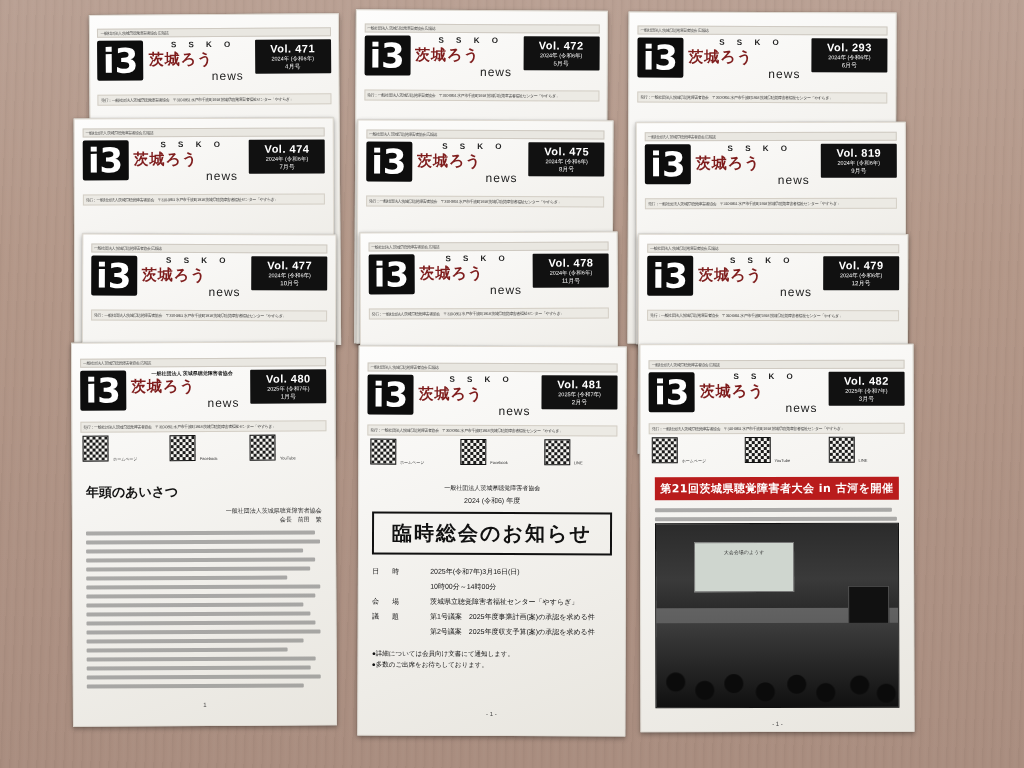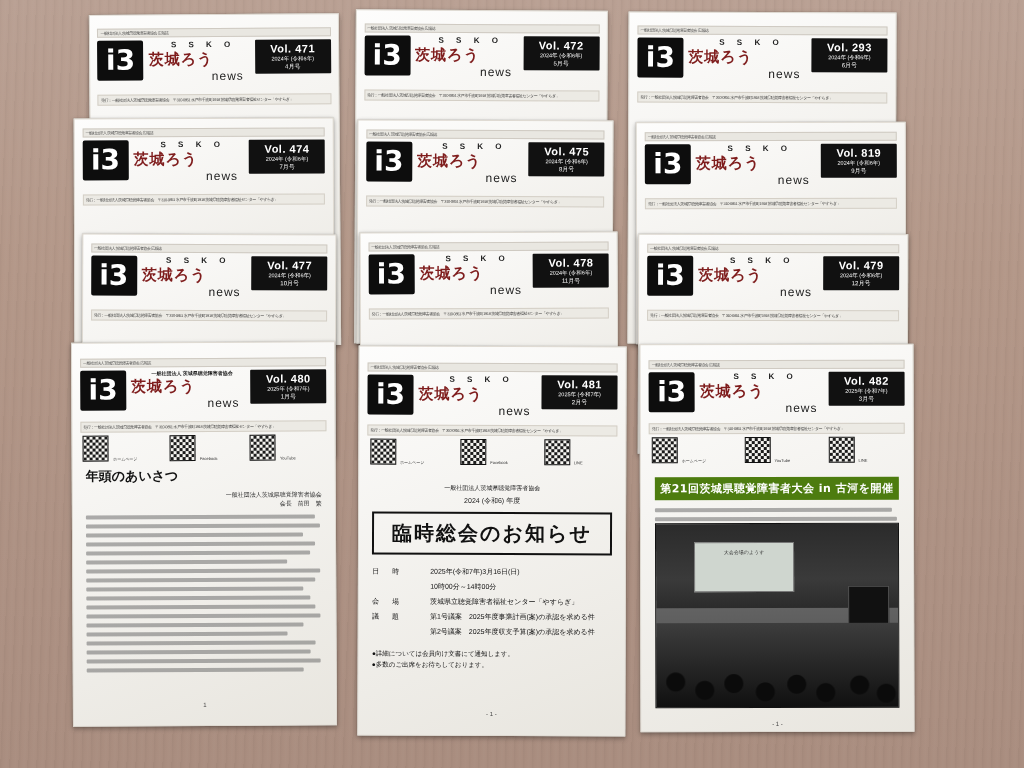--- a/index.html
+++ b/index.html
@@ -36,21 +36,21 @@
   .tinybar{
     height:7px;margin-bottom:2px;background:#e9e7e1;border:1px solid #cfcac2;
     font-size:4px;line-height:7px;color:#4a4a4a;padding:0 2px;white-space:nowrap;overflow:hidden;
     letter-spacing:-0.5px;
   }
   .headrow{display:flex;align-items:flex-start;gap:5px;margin-top:3px;}
   .logo{
     width:46px;height:40px;background:#0d0d0d;border-radius:2px;position:relative;flex:0 0 auto;
     display:flex;align-items:center;justify-content:center;
   }
-  .logo .mark{color:#fff;font-weight:bold;font-size:28px;line-height:26px;font-family:"DejaVu Sans",sans-serif;}
+  .logo .mark{color:#fff;font-weight:bold;font-size:34px;line-height:26px;font-family:"DejaVu Sans",sans-serif;}
   .titleblk{flex:1 1 auto;min-width:0;}
   .jtitle{
     font-size:15px;font-weight:bold;color:#7f1d1d;letter-spacing:1px;line-height:20px;white-space:nowrap;
     font-family:"DejaVu Sans",sans-serif;
   }
   .ssko{font-size:8px;letter-spacing:5px;color:#222;font-weight:bold;text-align:center;margin-left:8px;}
   .news{font-size:12px;color:#222;text-align:right;padding-right:6px;letter-spacing:1px;}
   .volbox{
     flex:0 0 auto;background:#111;color:#fff;padding:3px 5px;text-align:center;min-width:66px;border-radius:1px;
   }
@@ -74,21 +74,21 @@
   
   .article{position:absolute;left:5%;right:5%;top:36%;bottom:4%;}
   .art-title{
     font-size:13px;font-weight:bold;color:#111;font-family:"DejaVu Sans",sans-serif;
     margin-bottom:6px;
   }
   .art-title.boxed{
     border:2px solid #111;text-align:center;font-size:20px;padding:6px 2px;letter-spacing:2px;margin-bottom:10px;
   }
   .art-title.banner{
-    background:#4d7c0f;color:#fff;text-align:center;font-size:11px;padding:4px 2px;letter-spacing:0.5px;margin-bottom:8px;
+    background:#b91c1c;color:#fff;text-align:center;font-size:11px;padding:4px 2px;letter-spacing:0.5px;margin-bottom:8px;
   }
   .byline{font-size:6px;color:#333;text-align:right;margin-bottom:6px;line-height:9px;}
   .lines{display:block;}
   .ln{height:4px;background:#6d6d6d;opacity:.55;margin-bottom:5px;border-radius:1px;}
   .ln.s1{width:97%}.ln.s2{width:92%}.ln.s3{width:99%}.ln.s4{width:85%}.ln.s5{width:95%}
   .pgno{position:absolute;bottom:2px;left:50%;transform:translateX(-50%);font-size:6px;color:#444;}
   
   .dl{font-size:7px;color:#111;line-height:13px;}
   .dl .row{display:flex;gap:6px;margin-bottom:2px;}
   .dl .k{width:52px;flex:0 0 auto;letter-spacing:3px;color:#111;}
@@ -419,21 +419,21 @@
     </div>
     <div class="metarow" style="top:78px;">発行：一般社団法人茨城県聴覚障害者協会　〒310-0851 水戸市千波町1918 茨城県聴覚障害者福祉センター「やすらぎ」</div>
     <div class="qrstrip" style="top:92px;bottom:auto;">
       <div class="qr"></div>
       <div class="qrlbl">ホームページ</div>
       <div class="qr"></div>
       <div class="qrlbl">Facebook</div>
       <div class="qr"></div>
       <div class="qrlbl">YouTube</div>
     </div>
-    <div class="article" style="top:124px;">
+    <div class="article" style="top:140px;">
       <div class="art-title">年頭のあいさつ</div>
       <div class="byline">
         <span>一般社団法人茨城県聴覚障害者協会</span><br>
         <span>会長　前田　繁</span>
       </div>
       <div class="lines">
         <div class="ln s1"></div>
           <div class="ln s3"></div>
           <div class="ln s2"></div>
         <div class="ln s1"></div>

